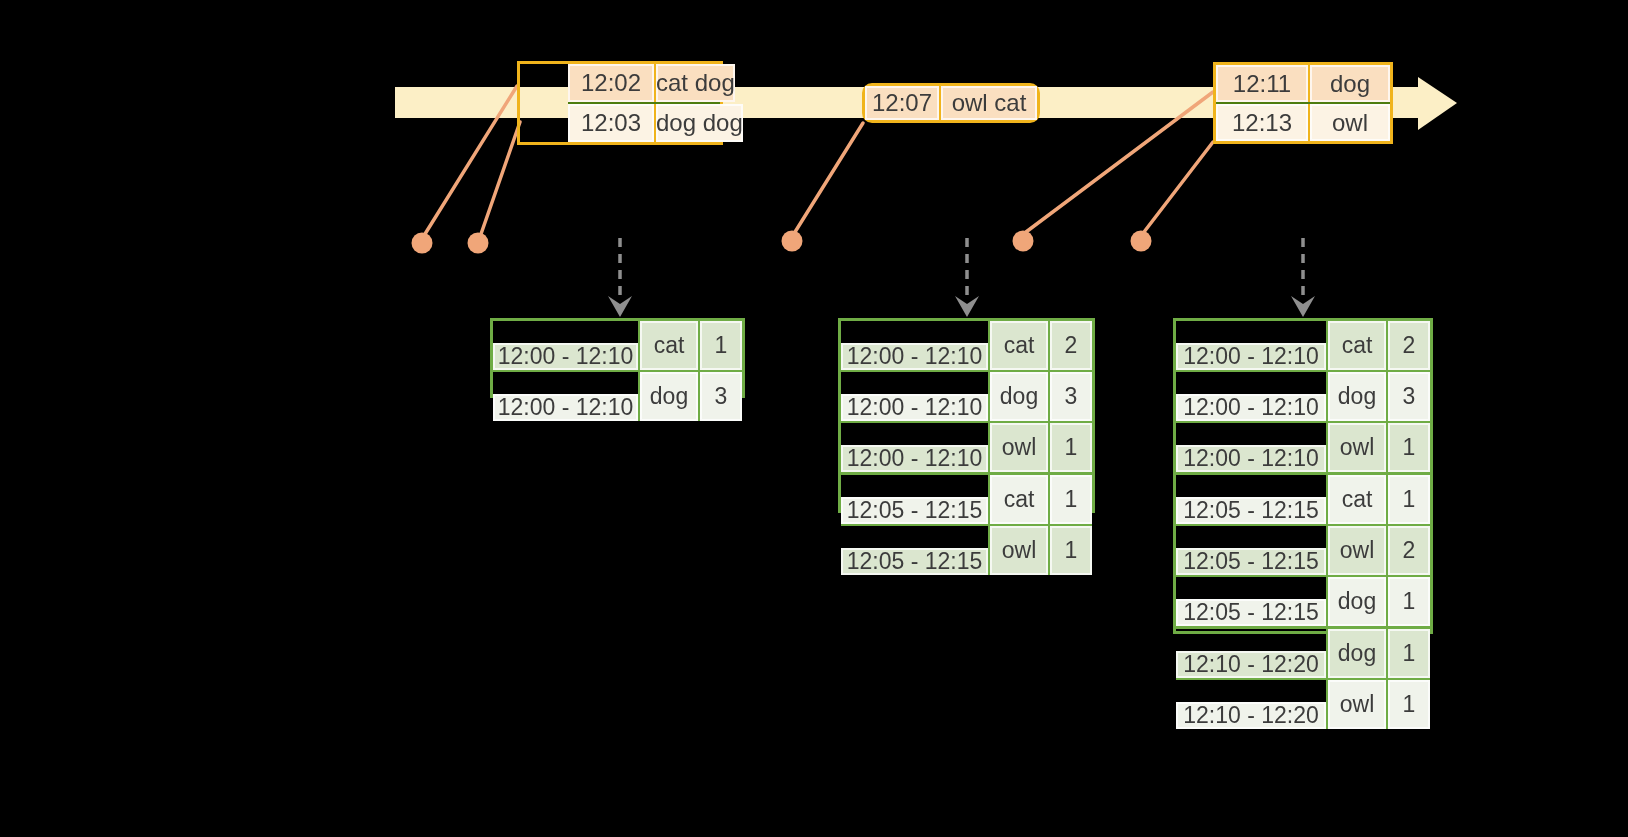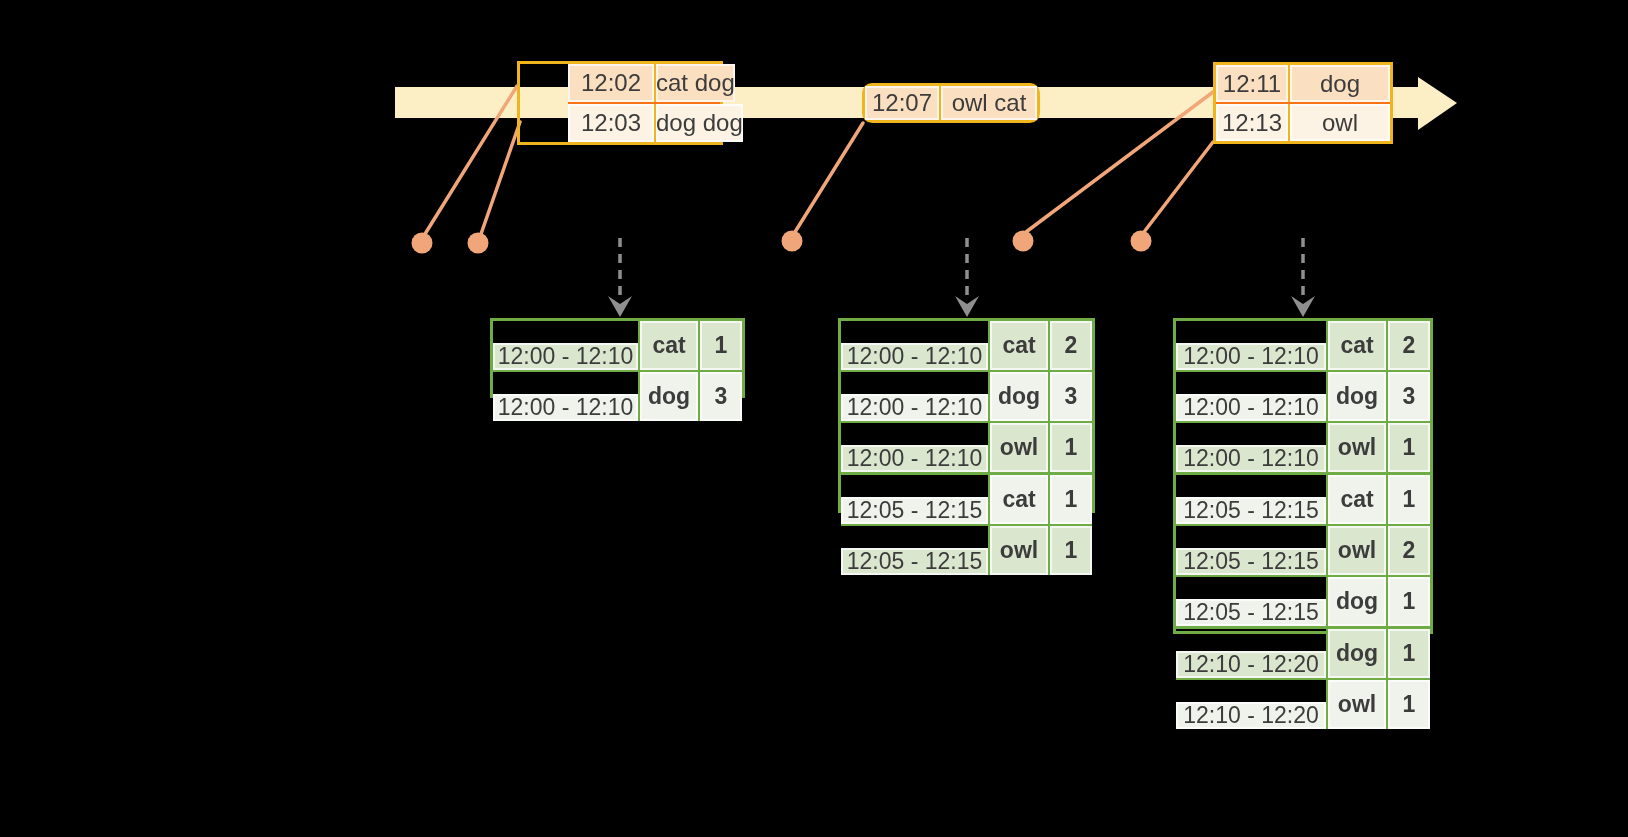--- a/index.html
+++ b/index.html
@@ -22,35 +22,35 @@
   .trow { display:flex; flex:1; }
   .tcell {
     display:flex; align-items:center; justify-content:center;
     box-sizing:border-box;
     box-shadow: inset 0 0 0 2px rgba(255,255,255,0.72);
     white-space:nowrap;
   }
 
   
   .input { border:3px solid #F0B41C; font-size:24px; }
-  .input .trow + .trow { border-top:2px solid #f97316; }
+  .input .trow + .trow { border-top:2px solid #4d7c0f; }
   .input .tcell + .tcell { border-left:2px solid #F0B41C; }
   .input .trow:nth-child(odd)  .tcell { background:#FADFC0; }
   .input .trow:nth-child(even) .tcell { background:#FCF3E4; }
   .input .tcell:first-child { flex:none; }
   .input .tcell:last-child  { flex:1; }
   .t-a .tcell:first-child { width:86px; }
   .t-b .tcell:first-child { width:74px; }
-  .t-c .tcell:first-child { width:72px; }
+  .t-c .tcell:first-child { width:92px; }
 
   
   .result { border:3px solid #6FAC45; font-size:23px; }
   .result .trow + .trow { border-top:2px solid #6FAC45; }
   .result .trow.group-start { border-top:3px solid #6FAC45; }
-  .result .tcell + .tcell { border-left:2px solid #6FAC45;font-weight:bold; }
+  .result .tcell + .tcell { border-left:2px solid #6FAC45; }
   .result .trow:nth-child(odd)  .tcell { background:#DBE6CF; }
   .result .trow:nth-child(even) .tcell { background:#F0F3EB; }
   .result .tcell:nth-child(1) { flex:1;margin-top:22px; }
   .result .tcell:nth-child(2) { flex:none; width:60px; }
   .result .tcell:nth-child(3) { flex:none; width:44px; }
 </style>
 </head>
 <body>
 
 <div class="canvas">

